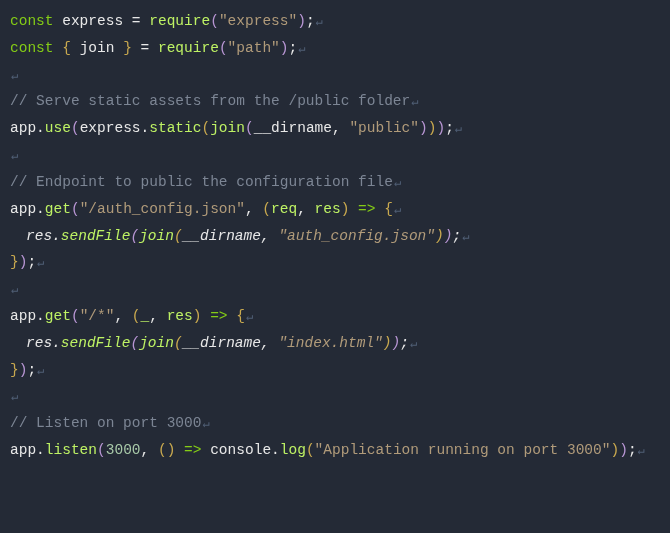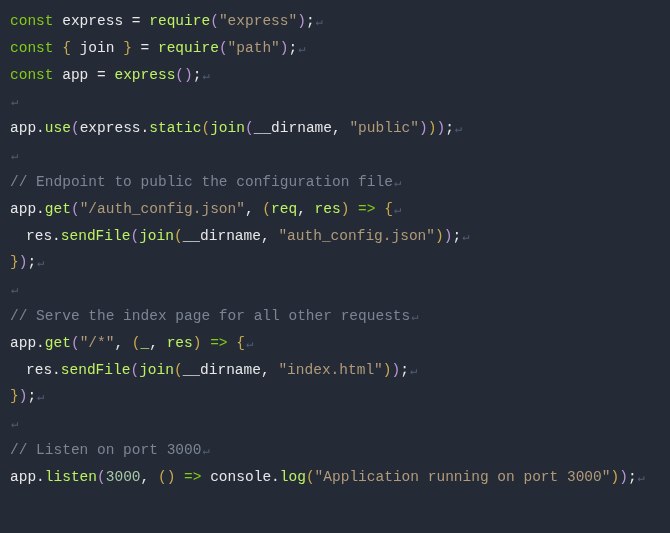--- a/index.html
+++ b/index.html
@@ -26,37 +26,36 @@
     .tok-comment { color: #7c8594; }
     .tok-method { color: #bef264; }
     .tok-number { color: #a8c9a8; }
     .tok-ident { color: #bef264; }
     .eol {
       color: #7288a8;
       opacity: 0.55;
       font-size: 12px;
       padding-left: 1px;
     }
-    .indent { padding-left: 16px; }
+    .indent { padding-left: 16px; font-style: italic; }
   </style>
 </head>
 <body>
 
 <div id="code-block">
     <div class="code-line"><span class="tok-keyword">const </span><span class="tok-default">express </span><span class="tok-default">= </span><span class="tok-method">require</span><span class="tok-paren">(</span><span class="tok-string">"express"</span><span class="tok-paren">)</span><span class="tok-default">;</span><span class="eol">↵</span></div>
     <div class="code-line"><span class="tok-keyword">const </span><span class="tok-brace">{ </span><span class="tok-default">join </span><span class="tok-brace">} </span><span class="tok-default">= </span><span class="tok-method">require</span><span class="tok-paren">(</span><span class="tok-string">"path"</span><span class="tok-paren">)</span><span class="tok-default">;</span><span class="eol">↵</span></div>
-    <div class="code-line"><span class="tok-keyword">const </span><span class="tok-default">app </span><span class="tok-default">= </span><span class="tok-method">express</span><span class="tok-paren">()</span><span class="tok-default">;</span><span class="eol">↵</span></div>
     <div class="code-line"><span class="eol">↵</span></div>
+    <div class="code-line"><span class="tok-comment">// Serve static assets from the /public folder</span><span class="eol">↵</span></div>
     <div class="code-line"><span class="tok-default">app.</span><span class="tok-method">use</span><span class="tok-paren">(</span><span class="tok-default">express.</span><span class="tok-method">static</span><span class="tok-brace">(</span><span class="tok-method">join</span><span class="tok-paren">(</span><span class="tok-default">__dirname, </span><span class="tok-string">"public"</span><span class="tok-paren">)</span><span class="tok-brace">)</span><span class="tok-paren">)</span><span class="tok-default">;</span><span class="eol">↵</span></div>
     <div class="code-line"><span class="eol">↵</span></div>
     <div class="code-line"><span class="tok-comment">// Endpoint to public the configuration file</span><span class="eol">↵</span></div>
     <div class="code-line"><span class="tok-default">app.</span><span class="tok-method">get</span><span class="tok-paren">(</span><span class="tok-string">"/auth_config.json"</span><span class="tok-default">, </span><span class="tok-brace">(</span><span class="tok-ident">req</span><span class="tok-default">, </span><span class="tok-ident">res</span><span class="tok-brace">)</span><span class="tok-keyword"> =&gt; </span><span class="tok-brace">{</span><span class="eol">↵</span></div>
     <div class="code-line indent"><span class="tok-default">res.</span><span class="tok-method">sendFile</span><span class="tok-paren">(</span><span class="tok-method">join</span><span class="tok-brace">(</span><span class="tok-default">__dirname, </span><span class="tok-string">"auth_config.json"</span><span class="tok-brace">)</span><span class="tok-paren">)</span><span class="tok-default">;</span><span class="eol">↵</span></div>
     <div class="code-line"><span class="tok-brace">}</span><span class="tok-paren">)</span><span class="tok-default">;</span><span class="eol">↵</span></div>
     <div class="code-line"><span class="eol">↵</span></div>
-    <div class="code-line"><span class="tok-comment">// Serve the index page for all other requests</span><span class="eol">↵</span></div>
     <div class="code-line"><span class="tok-default">app.</span><span class="tok-method">get</span><span class="tok-paren">(</span><span class="tok-string">"/*"</span><span class="tok-default">, </span><span class="tok-brace">(</span><span class="tok-ident">_</span><span class="tok-default">, </span><span class="tok-ident">res</span><span class="tok-brace">)</span><span class="tok-keyword"> =&gt; </span><span class="tok-brace">{</span><span class="eol">↵</span></div>
     <div class="code-line indent"><span class="tok-default">res.</span><span class="tok-method">sendFile</span><span class="tok-paren">(</span><span class="tok-method">join</span><span class="tok-brace">(</span><span class="tok-default">__dirname, </span><span class="tok-string">"index.html"</span><span class="tok-brace">)</span><span class="tok-paren">)</span><span class="tok-default">;</span><span class="eol">↵</span></div>
     <div class="code-line"><span class="tok-brace">}</span><span class="tok-paren">)</span><span class="tok-default">;</span><span class="eol">↵</span></div>
     <div class="code-line"><span class="eol">↵</span></div>
     <div class="code-line"><span class="tok-comment">// Listen on port 3000</span><span class="eol">↵</span></div>
     <div class="code-line"><span class="tok-default">app.</span><span class="tok-method">listen</span><span class="tok-paren">(</span><span class="tok-number">3000</span><span class="tok-default">, </span><span class="tok-brace">()</span><span class="tok-keyword"> =&gt; </span><span class="tok-default">console.</span><span class="tok-method">log</span><span class="tok-brace">(</span><span class="tok-string">"Application running on port 3000"</span><span class="tok-brace">)</span><span class="tok-paren">)</span><span class="tok-default">;</span><span class="eol">↵</span></div>
   </div>
 
 </body></html>

